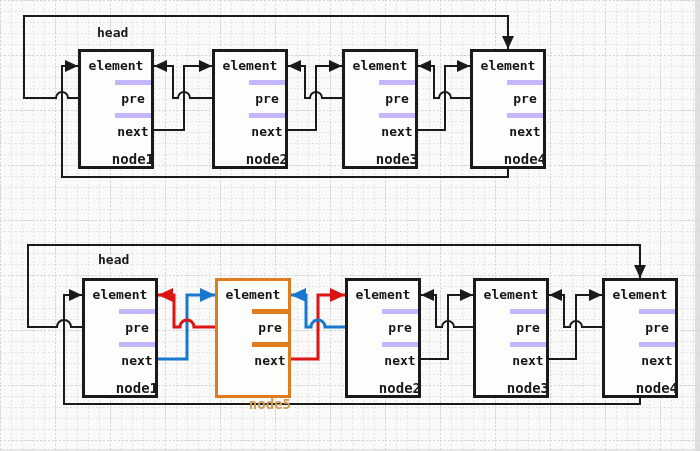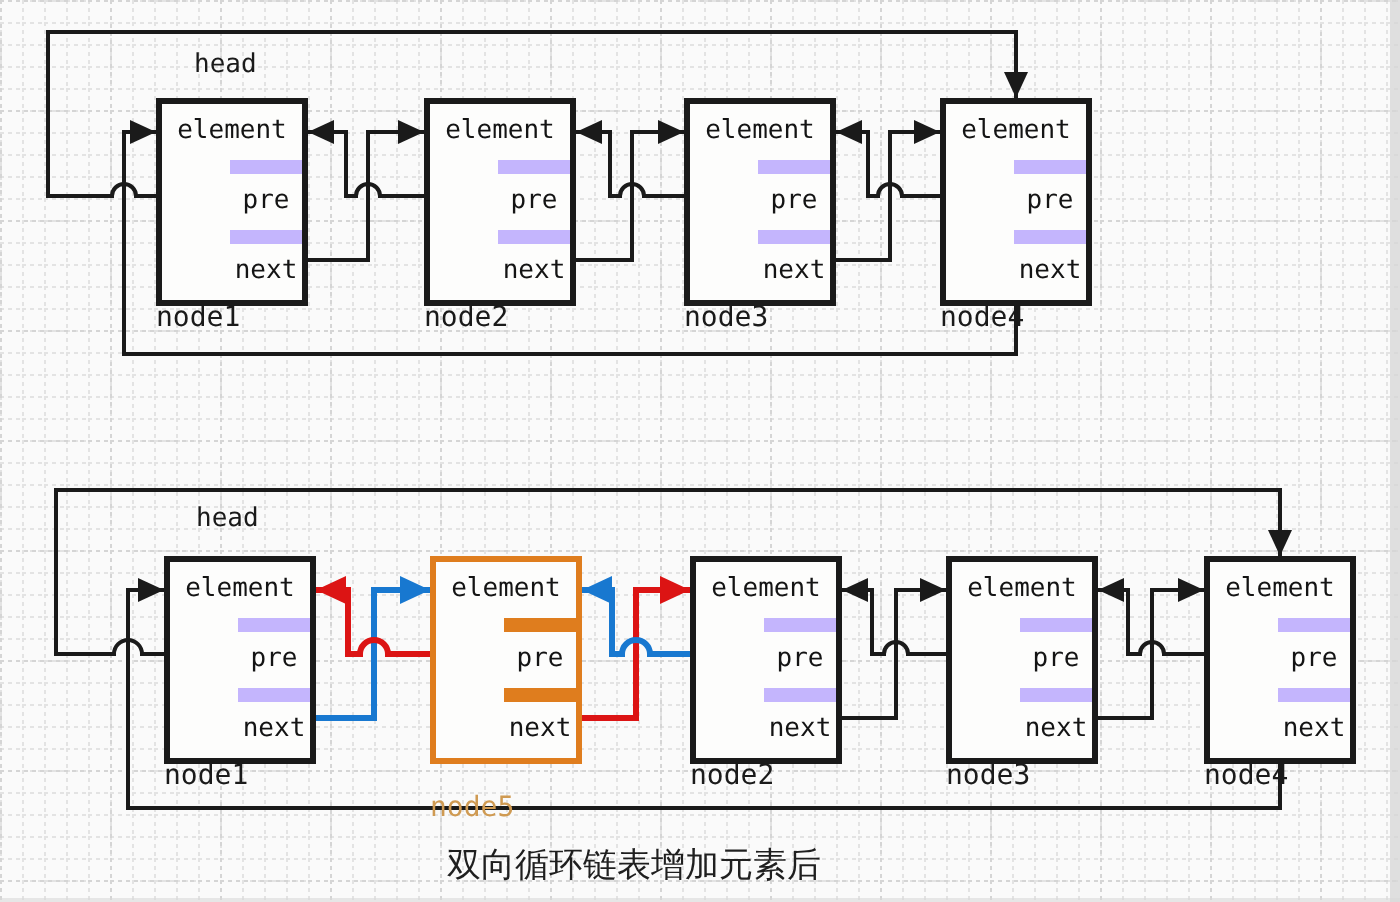--- a/index.html
+++ b/index.html
@@ -1,34 +1,35 @@
 <!DOCTYPE html>
 <html><head>
 <meta charset="utf-8">
 <style>
   html,body{margin:0;padding:0;background:#e9e9e9;}
   #stage{
     position:relative;width:700px;height:451px;overflow:hidden;
     background:#fafafa;
     font-family:"DejaVu Sans Mono","Liberation Mono",monospace;
+    font-weight:bold;
   }
   #wires{position:absolute;left:0;top:0;z-index:1;}
   .node{
-    position:absolute;width:76px;height:104px;box-sizing:border-box;
+    position:absolute;width:76px;height:120px;box-sizing:border-box;
     border:3px solid #1a1a1a;background:#fdfdfc;z-index:2;
   }
   .node .cell{
     height:28px;line-height:28px;text-align:center;
     font-size:13px;color:#141414;letter-spacing:0;
   }
-  .node .cell + .cell{border-top:7px solid #c4b5fd;margin-left:34px;}
+  .node .cell + .cell{border-top:5px solid #c4b5fd;margin-left:34px;}
   .node--highlight{border-color:#df7d1e;}
   .node--highlight .cell + .cell{border-top-color:#df7d1e;}
   .nlabel{
-    position:absolute;width:76px;text-align:left;z-index:2;
+    position:absolute;width:76px;text-align:right;z-index:2;
     font-size:14px;color:#1a1a1a;
   }
   .nlabel--orange{color:#cf9a52;}
   .headlabel{
     position:absolute;z-index:2;font-size:13px;color:#1a1a1a;
   }
   .caption{
     position:absolute;width:280px;text-align:center;z-index:2;
     font-size:17px;color:#1f1f1f;
     font-family:"Liberation Sans","DejaVu Sans",sans-serif;
@@ -158,17 +159,16 @@
   </div>
   <div class="nlabel" style="left:473px;top:380px">node3</div>
 
   <div class="node" style="left:602px;top:278px">
     <div class="cell">element</div>
     <div class="cell">pre</div>
     <div class="cell">next</div>
   </div>
   <div class="nlabel" style="left:602px;top:380px">node4</div>
 
-  <div class="caption" style="left:177px;top:421px">双向循环链表增加元素后</div>
 
   <div class="edge-right"></div>
   <div class="edge-bottom"></div>
 </div>
 
 </body></html>

